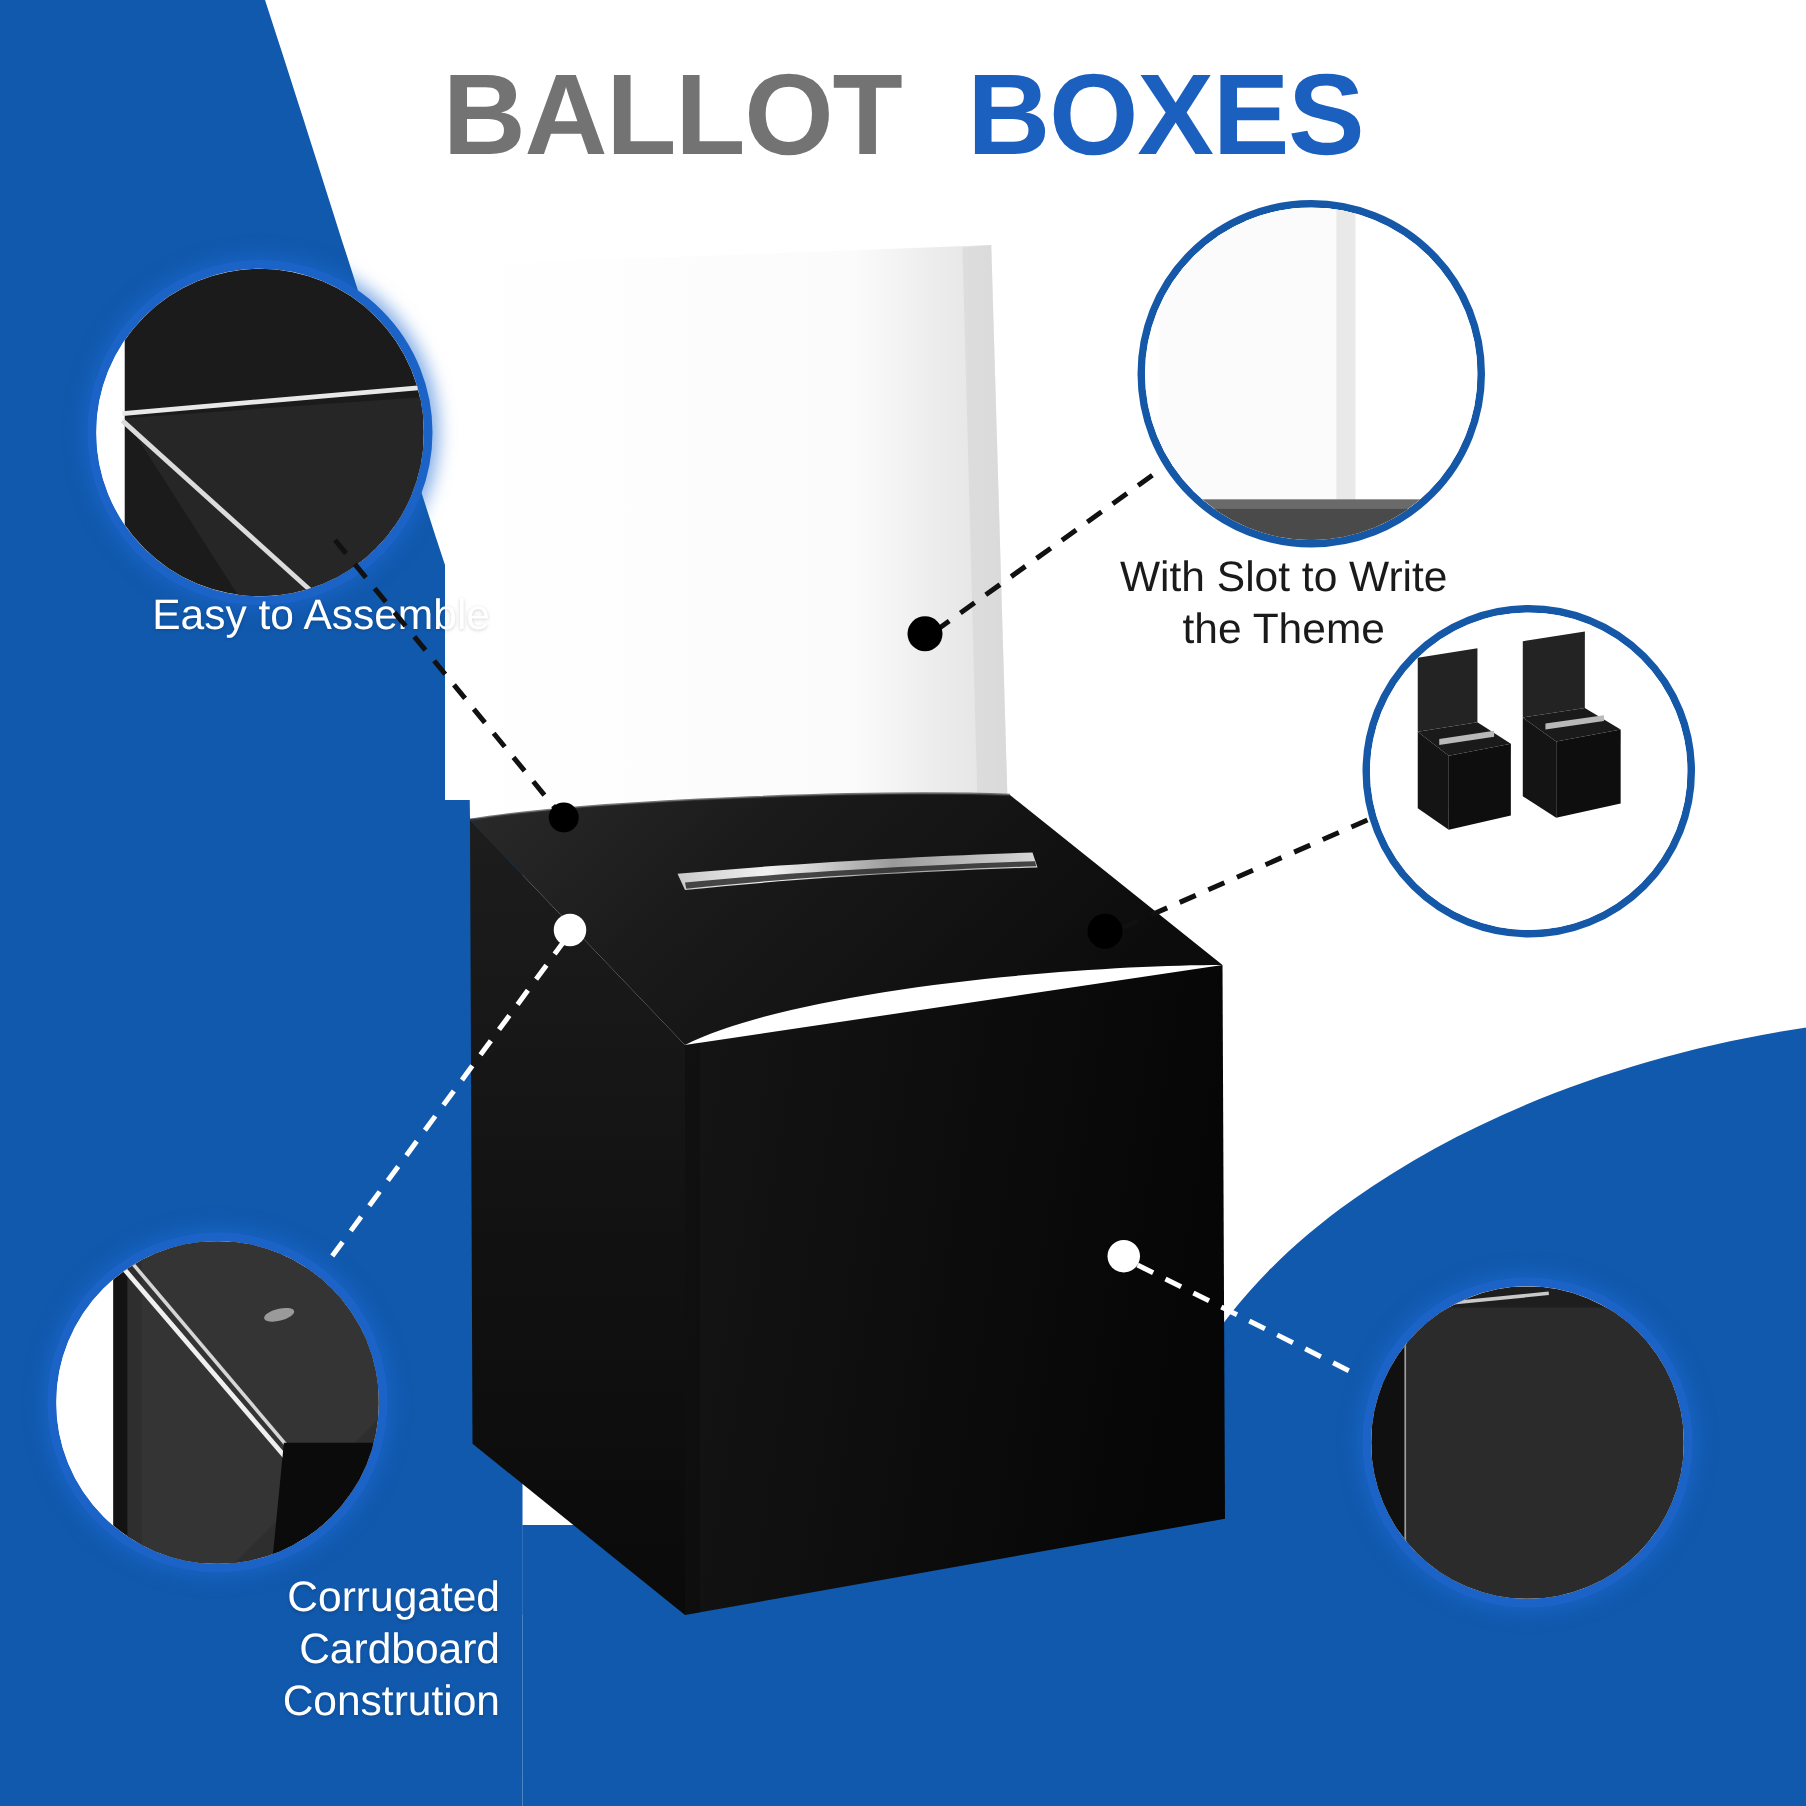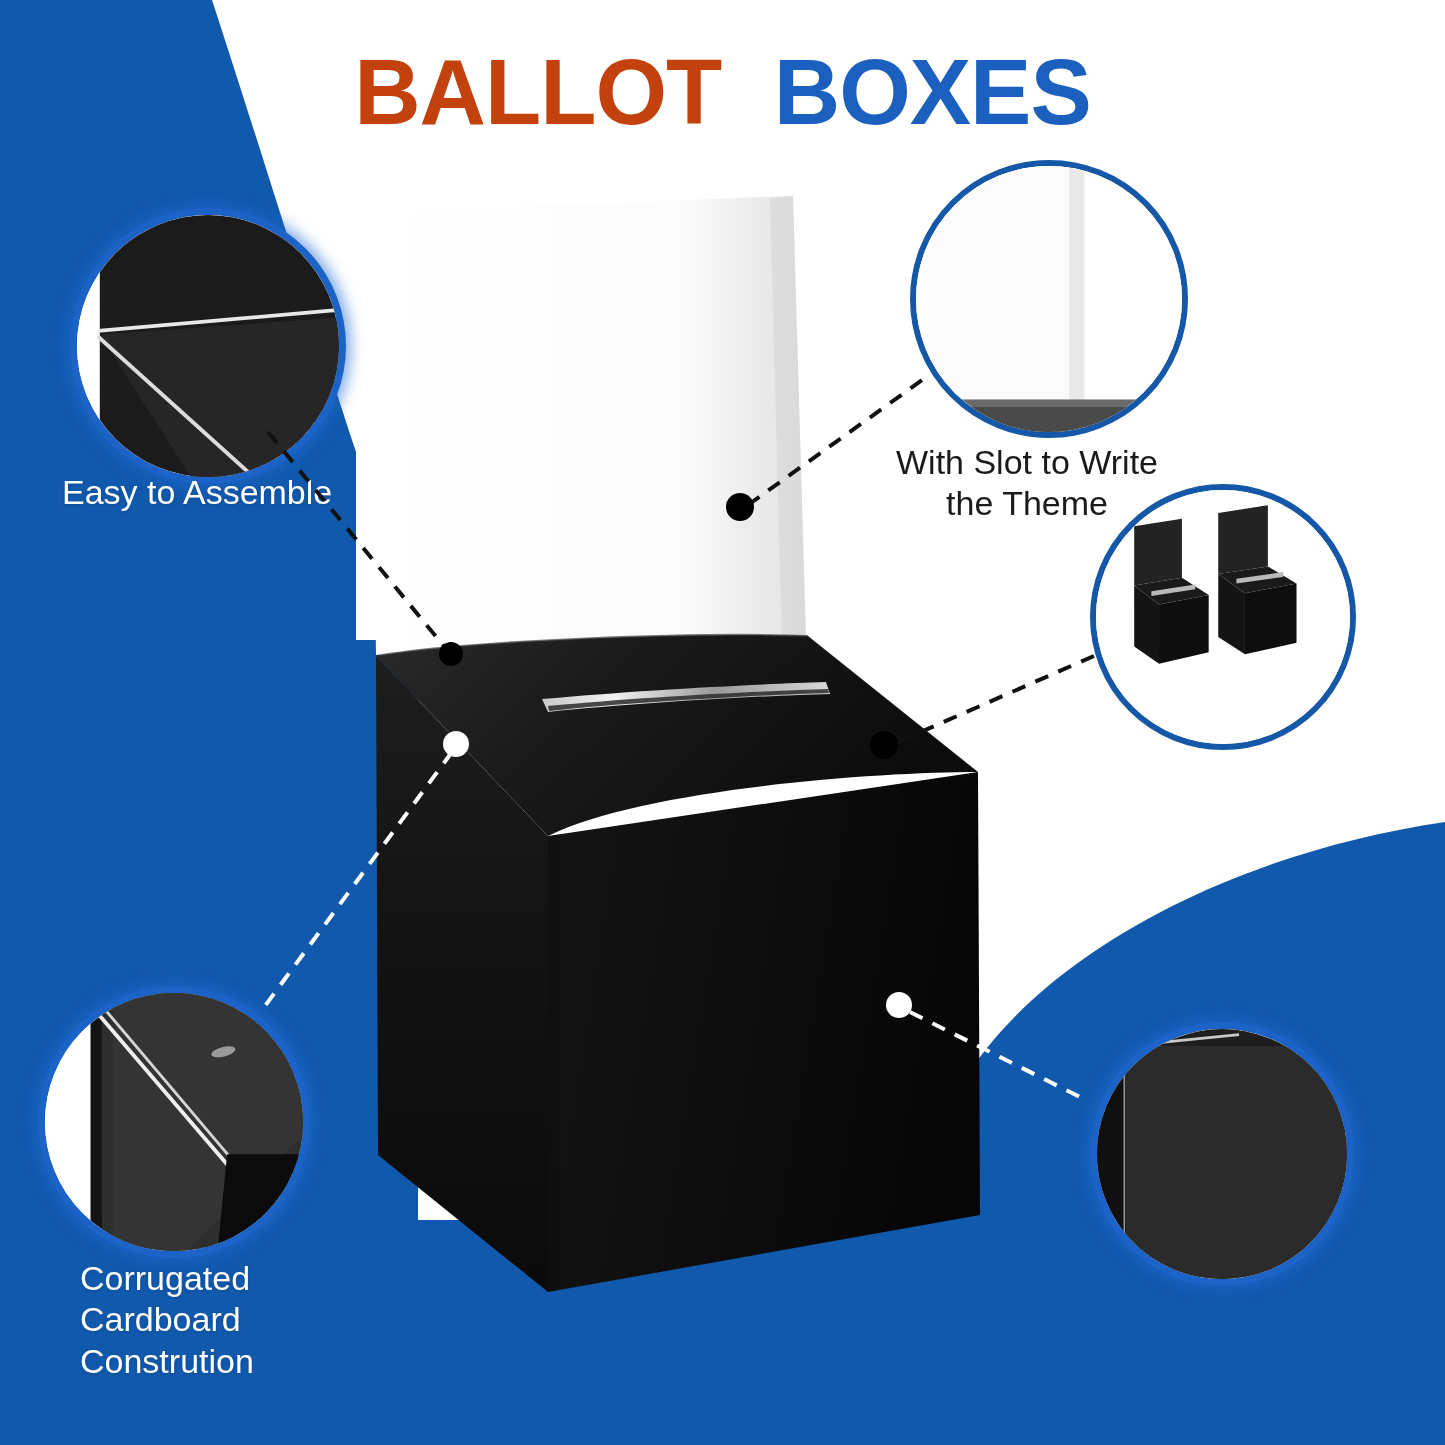--- a/index.html
+++ b/index.html
@@ -23,21 +23,21 @@
   .title-wrap {
     position:absolute; left:0; top:44px; width:1445px;
     text-align:center;
     font-weight:bold;
     font-size:92px;
     letter-spacing:-1px;
     line-height:1.05;
     white-space:nowrap;
     z-index:40;
   }
-  .title-black { color:#c2410c;margin-top:48px; }
+  .title-black { color:#737373;margin-top:48px; }
   .title-blue  { color:#1B5FBF;margin-left:28px; }
 
   
   #product { position:absolute; left:0; top:0; width:1445px; height:1445px; z-index:20; }
 
   
   .callout {
     position:absolute;
     border-radius:50%;
     overflow:hidden;
@@ -58,21 +58,21 @@
   .label {
     position:absolute;
     font-size:34px;
     line-height:1.22;
     z-index:35;
     white-space:pre-line;
   }
   .label.white { color:#ffffff; text-shadow:0 1px 3px rgba(0,0,0,.18); }
   .label.black { color:#1a1a1a; }
   .label.center { text-align:center; }
-  .label.left { text-align:left; }
+  .label.left { text-align:right; }
 
   
   #connectors { position:absolute; inset:0; width:1445px; height:1445px; z-index:38; }
 </style>
 </head>
 <body>
 
 <div id="stage">
 
   <svg id="bg" viewBox="0 0 1445 1445">

